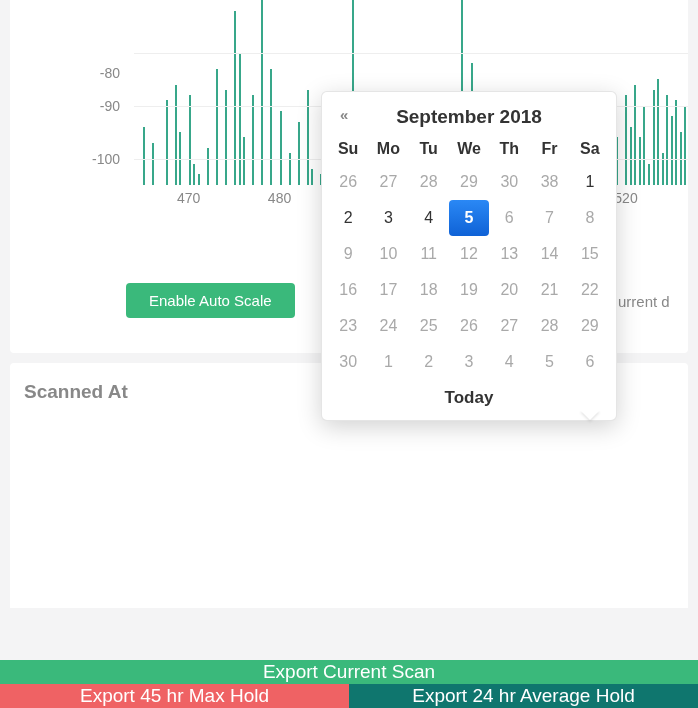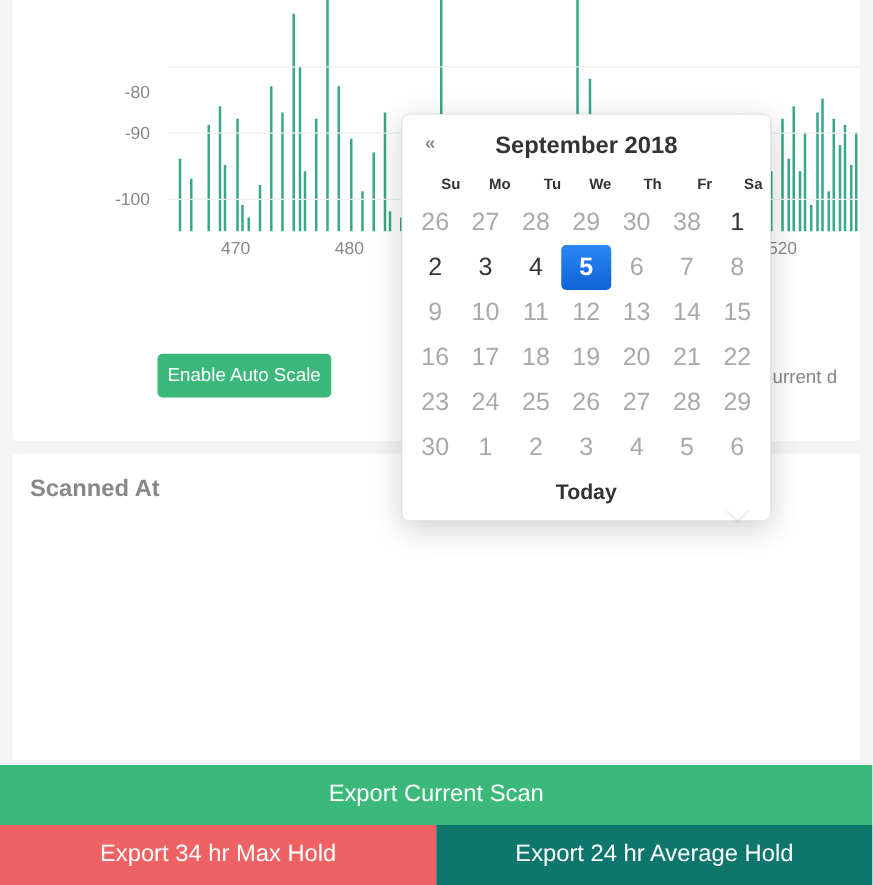--- a/index.html
+++ b/index.html
@@ -28,21 +28,21 @@
   .y-tick { position: absolute; right: 14px; transform: translateY(-50%); }
   .y-grid { position: absolute; left: 124px; right: 0; height: 1px; background: #eee; }
   .x-ticks { position: absolute; left: 0; top: 190px; right: 0; color: #888; font-size: 14px; }
   .x-tick { position: absolute; transform: translateX(-50%); }
   .btn-auto {
     position: absolute;
     left: 116px; top: 283px;
     background: #3ab97b;
     color: #fff;
     border: none;
-    padding: 9px 8px;
+    padding: 9px 23px;
     font-size: 15px;
     border-radius: 4px;
     cursor: pointer;
   }
   .truncated-text {
     position: absolute;
     right: 10px;
     top: 293px;
     color: #888;
     font-size: 15px;
@@ -77,21 +77,21 @@
   .export-row {
     position: absolute;
     left: 0; right: 0; bottom: 0;
     display: flex;
     flex-direction: column;
   }
   .btn-full {
     width: 100%;
     border: none;
     color: #fff;
-    padding: 13px 0;
+    padding: 1px 0;
     font-size: 19px;
     font-weight: 400;
     cursor: pointer;
     text-align: center;
   }
   .btn-green { background: #3ab97b; }
   .btn-red { background: #ef6264; }
   .btn-blue { background: #0f766e; }
   .half-row { display: flex; }
   .half-row .btn-full { flex: 1; }
@@ -137,27 +137,26 @@
     cursor: pointer;
     font-weight: 600;
   }
   .dp-grid {
     display: grid;
     grid-template-columns: repeat(7, 1fr);
     text-align: center;
   }
   .dp-dow {
     font-weight: 700;
-    font-size: 12px;
+    font-size: 16px;
     color: #333;
     padding: 4px 0 6px 0;
-    text-align: right;
   }
   .dp-day {
-    font-size: 20px;
+    font-size: 16px;
     color: #a9a9a9;
     height: 36px;
     line-height: 36px;
     cursor: pointer;
     border-radius: 4px;
   }
   .dp-day.in-month { color: #333; }
   .dp-day.selected {
     background: #1d74e4;
     background: linear-gradient(#2a88f5,#0f62d6);
@@ -254,21 +253,21 @@
   <div class="truncated-text">urrent d</div>
 </div>
 
 <div class="lower-panel">
   <div class="scanned-label">Scanned At</div>
 </div>
 
 <div class="export-row">
   <button class="btn-full btn-green">Export Current Scan</button>
   <div class="half-row">
-    <button class="btn-full btn-red">Export 34 hr Max Hold</button>
+    <button class="btn-full btn-red">Export 45 hr Max Hold</button>
     <button class="btn-full btn-blue">Export 24 hr Average Hold</button>
   </div>
 </div>
 
 <div class="datepicker">
   <div class="dp-header">
     <span class="dp-prev">«</span>
     <span>September 2018</span>
   </div>
   <div class="dp-grid" id="dpgrid">

